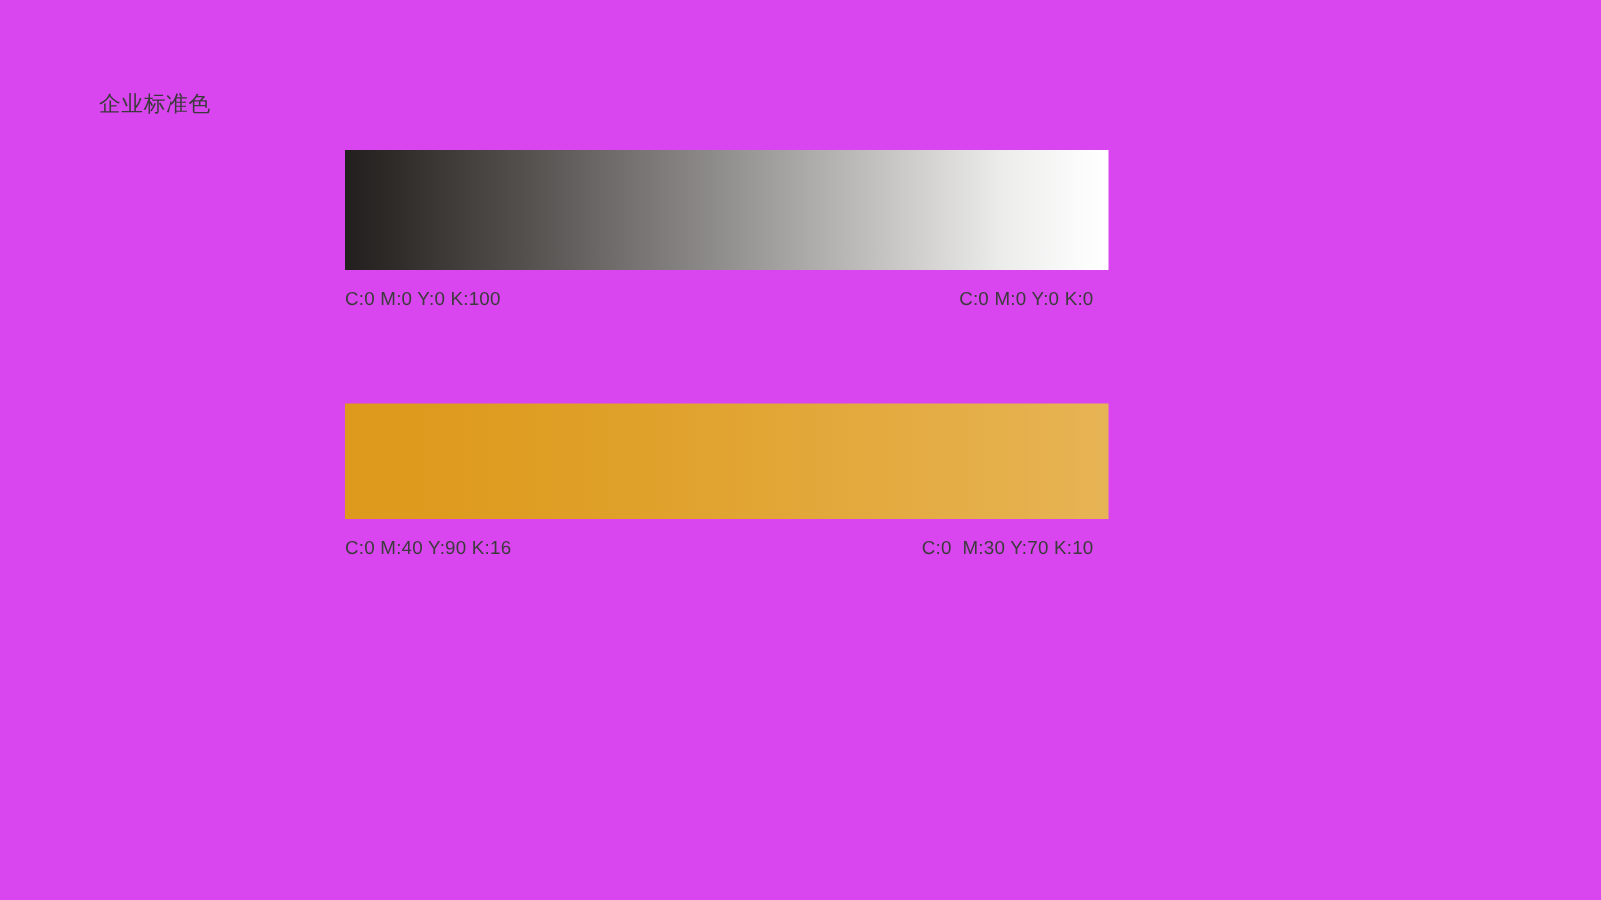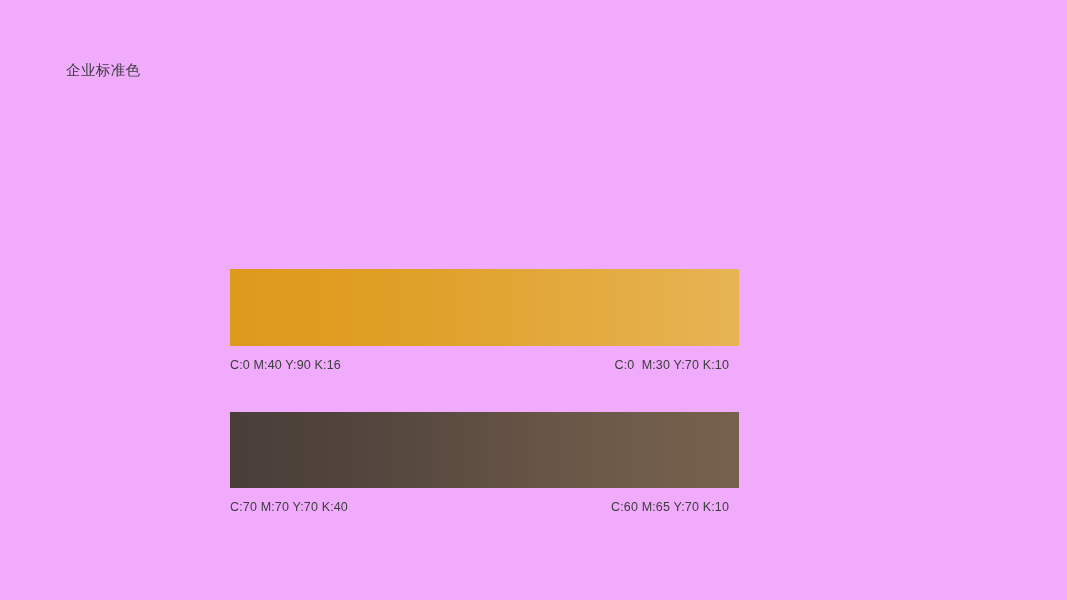--- a/index.html
+++ b/index.html
@@ -13,21 +13,21 @@
     font-family: "Liberation Sans", "DejaVu Sans", sans-serif;
     overflow: hidden;
     position: relative;
   }
   .page {
     position: absolute;
     left: 0;
     top: 0;
     width: 1067px;
     height: 600px;
-    background: #f0abfc;
+    background: #d946ef;
   }
   .page-title {
     position: absolute;
     left: 66px;
     top: 61px;
     font-size: 14.5px;
     line-height: 18px;
     color: #3a3a3a;
     letter-spacing: 0.4px;
     white-space: nowrap;
@@ -102,30 +102,30 @@
     margin-right: 10px;
   }
 </style>
 </head>
 <body>
 
 <div class="page">
 
   <div class="page-title">企业标准色</div>
 
+  <div class="swatch-row row-1">
+    <div class="gradient-bar bar-1"></div>
+    <div class="swatch-labels">
+      <span class="swatch-label left">C:0 M:0 Y:0 K:100</span>
+      <span class="swatch-label right">C:0 M:0 Y:0 K:0</span>
+    </div>
+  </div>
 
   <div class="swatch-row row-2">
     <div class="gradient-bar bar-2"></div>
     <div class="swatch-labels">
       <span class="swatch-label left">C:0 M:40 Y:90 K:16</span>
       <span class="swatch-label right">C:0  M:30 Y:70 K:10</span>
     </div>
   </div>
 
-  <div class="swatch-row row-3">
-    <div class="gradient-bar bar-3"></div>
-    <div class="swatch-labels">
-      <span class="swatch-label left">C:70 M:70 Y:70 K:40</span>
-      <span class="swatch-label right">C:60 M:65 Y:70 K:10</span>
-    </div>
-  </div>
 
 </div>
 
 </body></html>

